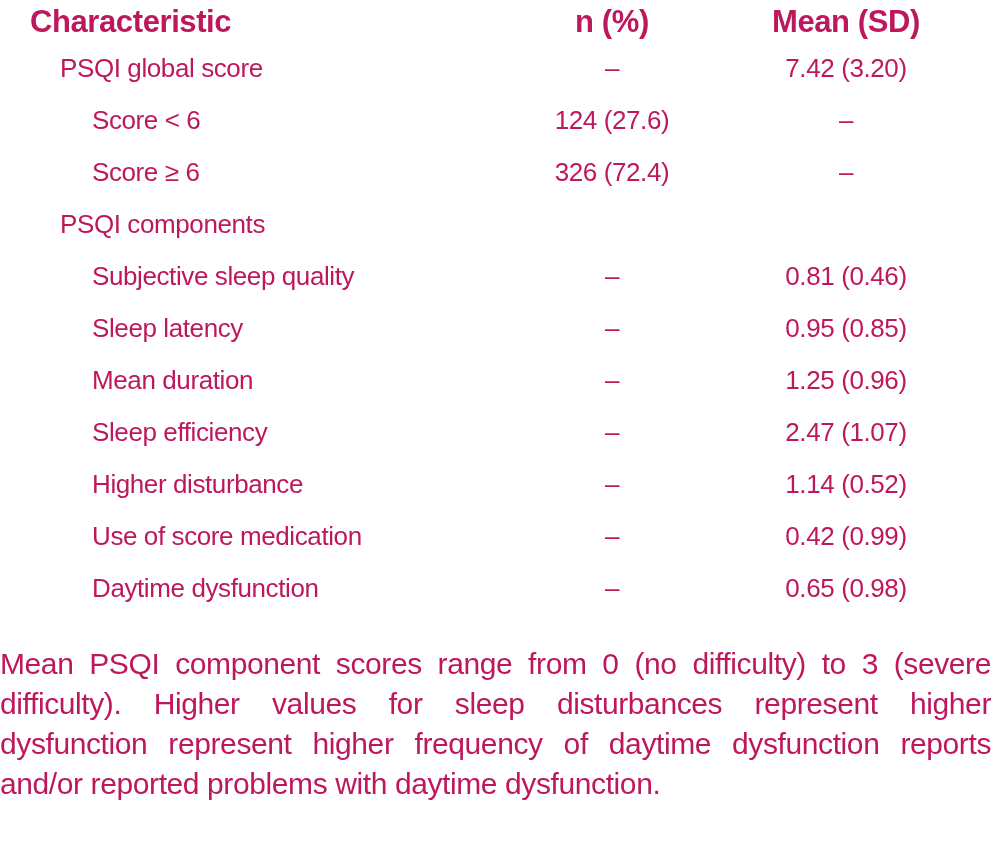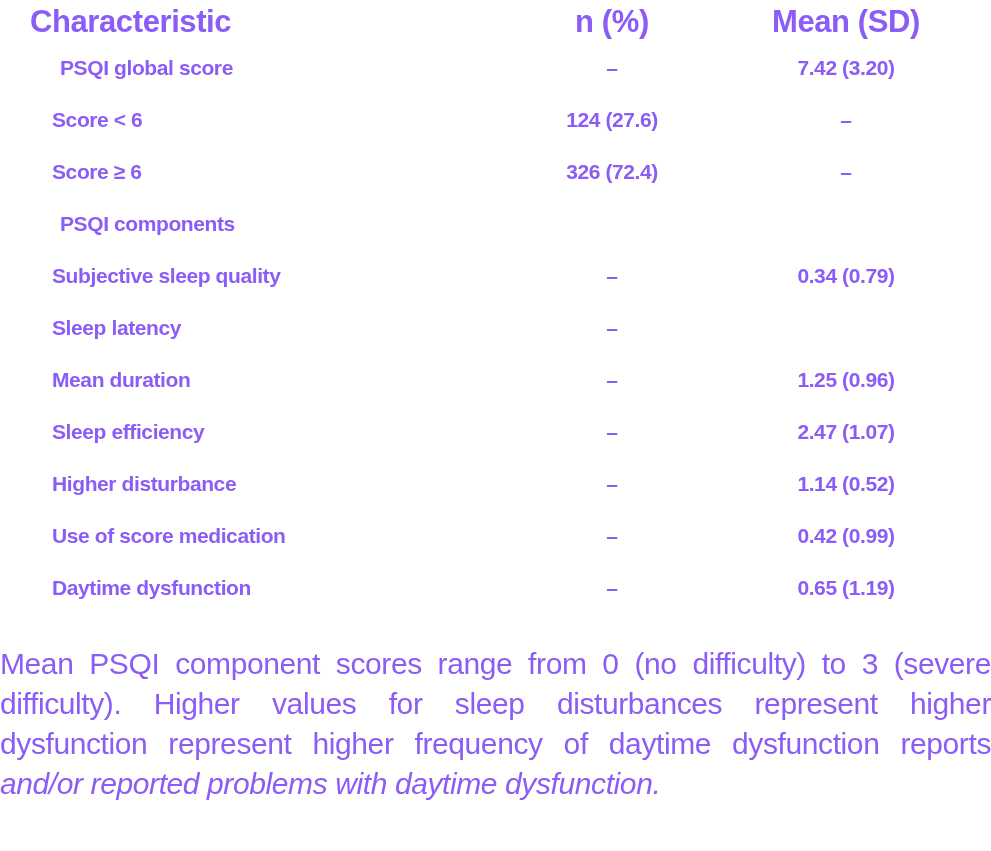--- a/index.html
+++ b/index.html
@@ -5,62 +5,60 @@
   html, body {
     margin: 0;
     padding: 0;
     background: #ffffff;
   }
   .page {
     position: relative;
     width: 991px;
     height: 851px;
     background: #ffffff;
-    color: #8b5cf6;
+    color: #be185d;
     font-family: "Liberation Sans", sans-serif;
     overflow: hidden;
     box-sizing: border-box;
   }
   .tbl {
     padding-top: 2px;
   }
   .trow {
     display: grid;
     grid-template-columns: 460px 304px 164px;
     height: 52px;
     align-items: center;
-    font-size: 21px;
+    font-size: 26px;
     letter-spacing: -0.4px;
-    font-weight: bold;
   }
   .trow.header-row {
     height: 40px;
     font-weight: bold;
     font-size: 31px;
   }
   .cell-label { text-align: left; white-space: nowrap; }
   .ind-0 { padding-left: 30px; }
   .ind-1 { padding-left: 60px; }
-  .ind-2 { padding-left: 52px; }
+  .ind-2 { padding-left: 92px; }
   .cell-n, .cell-mean { text-align: center; white-space: nowrap; }
   .footnote {
     margin-top: 30px;
     width: 991px;
     font-size: 30px;
     line-height: 40px;
     letter-spacing: -0.4px;
   }
   .fline {
     text-align: justify;
     text-align-last: justify;
   }
   .fline.fline-last {
     text-align: center;
     text-align-last: left;
-    font-style: italic;
   }
 </style>
 </head>
 <body>
 
 <div class="page">
 
   <div class="tbl">
 
     <div class="trow header-row">
@@ -89,26 +87,27 @@
 
     <div class="trow">
       <div class="cell-label ind-1">PSQI components</div>
       <div class="cell-n"></div>
       <div class="cell-mean"></div>
     </div>
 
     <div class="trow">
       <div class="cell-label ind-2">Subjective sleep quality</div>
       <div class="cell-n">–</div>
-      <div class="cell-mean">0.34 (0.79)</div>
+      <div class="cell-mean">0.81 (0.46)</div>
     </div>
 
     <div class="trow">
       <div class="cell-label ind-2">Sleep latency</div>
       <div class="cell-n">–</div>
+      <div class="cell-mean">0.95 (0.85)</div>
     </div>
 
     <div class="trow">
       <div class="cell-label ind-2">Mean duration</div>
       <div class="cell-n">–</div>
       <div class="cell-mean">1.25 (0.96)</div>
     </div>
 
     <div class="trow">
       <div class="cell-label ind-2">Sleep efficiency</div>
@@ -124,21 +123,21 @@
 
     <div class="trow">
       <div class="cell-label ind-2">Use of score medication</div>
       <div class="cell-n">–</div>
       <div class="cell-mean">0.42 (0.99)</div>
     </div>
 
     <div class="trow">
       <div class="cell-label ind-2">Daytime dysfunction</div>
       <div class="cell-n">–</div>
-      <div class="cell-mean">0.65 (1.19)</div>
+      <div class="cell-mean">0.65 (0.98)</div>
     </div>
 
   </div>
 
   <div class="footnote">
     <div class="fline">Mean PSQI component scores range from 0 (no difficulty) to 3 (severe</div>
     <div class="fline">difficulty). Higher values for sleep disturbances represent higher</div>
     <div class="fline">dysfunction represent higher frequency of daytime dysfunction reports</div>
     <div class="fline fline-last">and/or reported problems with daytime dysfunction.</div>
   </div>

